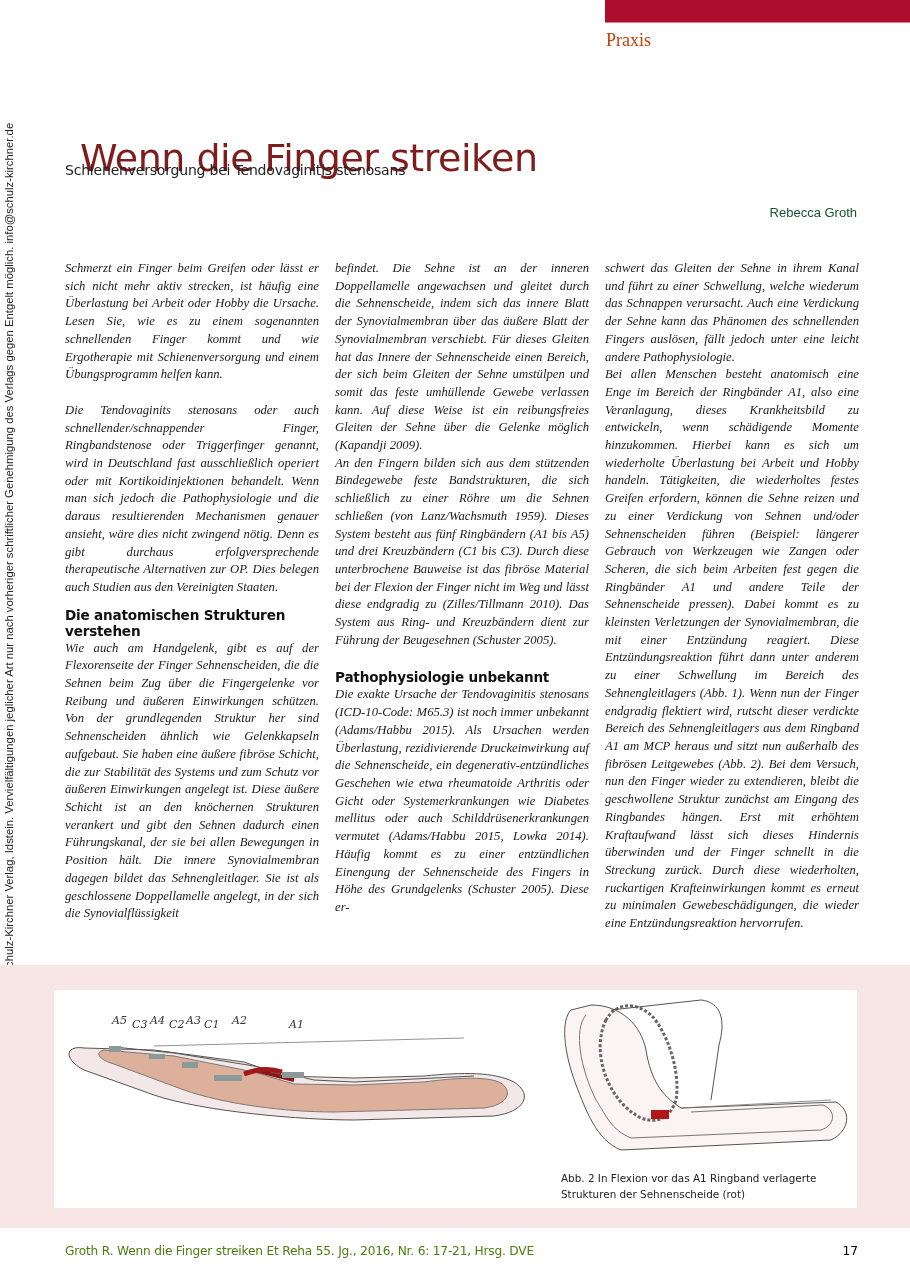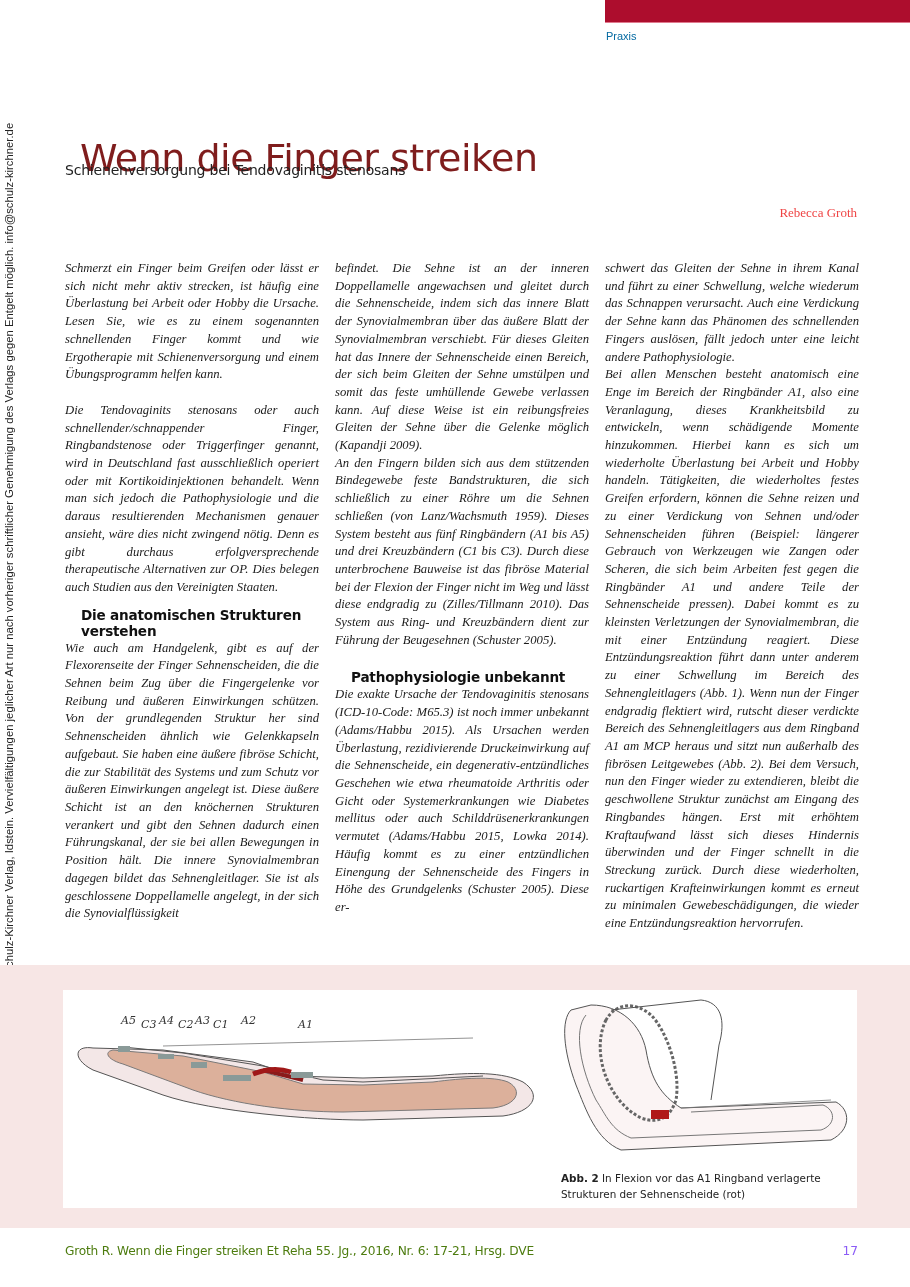--- a/index.html
+++ b/index.html
@@ -1,37 +1,37 @@
 <!DOCTYPE html>
 <html><head>
 <meta charset="utf-8">
 <style>
   html, body { margin:0; padding:0; }
   body { width:910px; height:1287px; position:relative; background:#ffffff; overflow:hidden; color:#1a1a1a; }
   .topbar { position:absolute; left:605px; top:0; width:305px; height:22px; background:#ad0d2d; border-bottom:1px solid #e07a8e; }
-  .section { position:absolute; left:606px; top:30px; font-family:Liberation Sans, sans-serif; font-size:11px; color:#0369a1; }
+  .section { position:absolute; left:606px; top:30px; font-family:Liberation Serif, serif; font-size:18px; color:#c2410c; }
   .side-copy { position:absolute; left:3px; top:1225px; transform-origin:0 0; transform:rotate(-90deg); white-space:nowrap; font-family:"Liberation Sans", sans-serif; font-size:11.3px; color:#222; width:1160px; }
   .title { position:absolute; left:64px; top:120px; font-family:"DejaVu Sans", sans-serif; font-size:38px; letter-spacing:-0.5px; color:#7f1d1d; font-weight:normal; margin:16px; }
   .subtitle { position:absolute; left:65px; top:162px; font-family:"DejaVu Sans", sans-serif; font-size:14px; color:#222; letter-spacing:-0.2px; }
-  .author { position:absolute; right:53px; top:205px; font-family:Liberation Serif, serif; font-size:13px; color:#ef4444; }
+  .author { position:absolute; right:53px; top:205px; font-family:Liberation Sans, sans-serif; font-size:13px; color:#14532d; }
   .col { position:absolute; top:260px; width:254px; font-family:"Liberation Serif", serif; font-size:12.7px; line-height:17.7px; text-align:justify; hyphens:auto; }
   .col p { margin:0;font-style:italic; }
   .col1 { left:65px; } .col2 { left:335px; } .col3 { left:605px; }
   .lead { font-style:italic; margin-bottom:18px !important; }
-  .h2 { font-family:"DejaVu Sans", sans-serif; font-weight:bold; font-size:13.6px; line-height:16px; margin:10px 0 1px 16px; color:#111; letter-spacing:-0.2px; text-align:left; }
+  .h2 { font-family:"DejaVu Sans", sans-serif; font-weight:bold; font-size:13.6px; line-height:16px; margin:10px 0 1px 0; color:#111; letter-spacing:-0.2px; text-align:left; }
   .h2.spaced { margin-top:20px; }
   .band { position:absolute; left:0; top:965px; width:910px; height:263px; background:#f7e6e5; }
   .fig { position:absolute; background:#ffffff; top:990px; height:218px; }
-  .fig1 { left:63px; width:563px; }
+  .fig1 { left:54px; width:563px; }
   .fig2 { left:551px; width:306px; }
   .fig svg { position:absolute; left:0; top:0; }
   .caption { position:absolute; left:10px; right:12px; bottom:6px; font-family:"DejaVu Sans", sans-serif; font-size:10.4px; line-height:16px; color:#222; }
-  .caption b { font-weight:bold; }
+  .caption b { font-weight:normal; }
   .footer { position:absolute; left:65px; top:1244px; font-family:"DejaVu Sans", sans-serif; font-size:12.2px; color:#4d7c0f; letter-spacing:-0.2px; }
-  .pageno { position:absolute; right:52px; top:1244px; font-family:"DejaVu Sans", sans-serif; font-size:12.2px; color:#8b5cf6; }
+  .pageno { position:absolute; right:52px; top:1244px; font-family:"DejaVu Sans", sans-serif; font-size:12.2px; color:#000000; }
 </style>
 </head>
 <body>
 
 <div class="topbar"></div>
 <div class="section">Praxis</div>
 
 <div class="side-copy">Urheberrechtlich geschütztes Material. Copyright: Schulz-Kirchner Verlag, Idstein. Vervielfältigungen jeglicher Art nur nach vorheriger schriftlicher Genehmigung des Verlags gegen Entgelt möglich. info@schulz-kirchner.de</div>
 
 <h1 class="title">Wenn die Finger streiken</h1>

